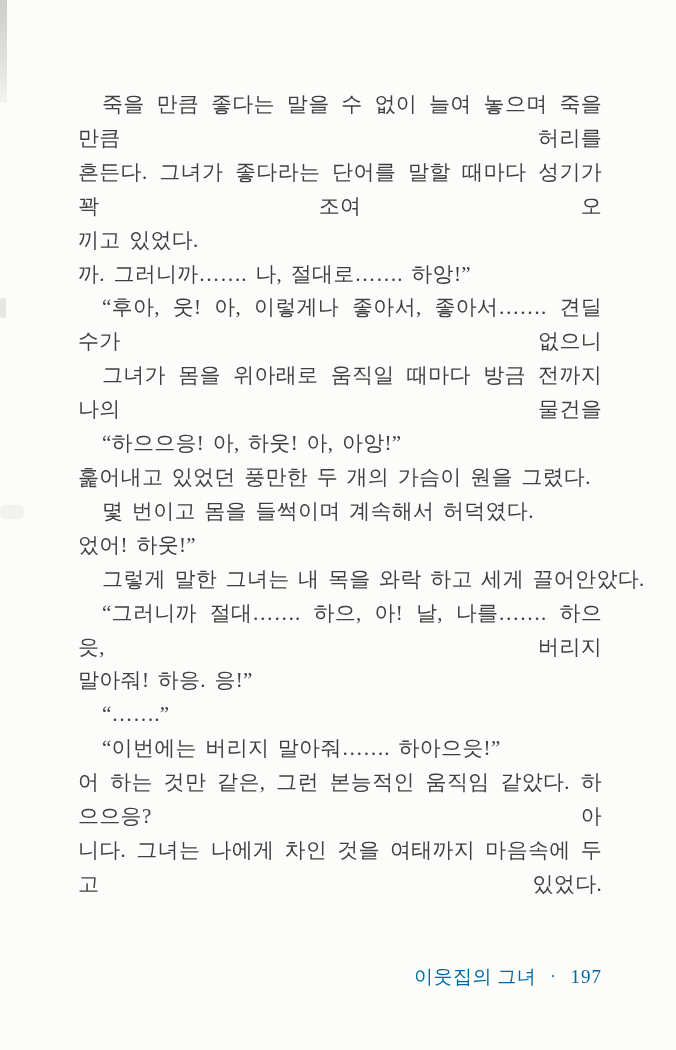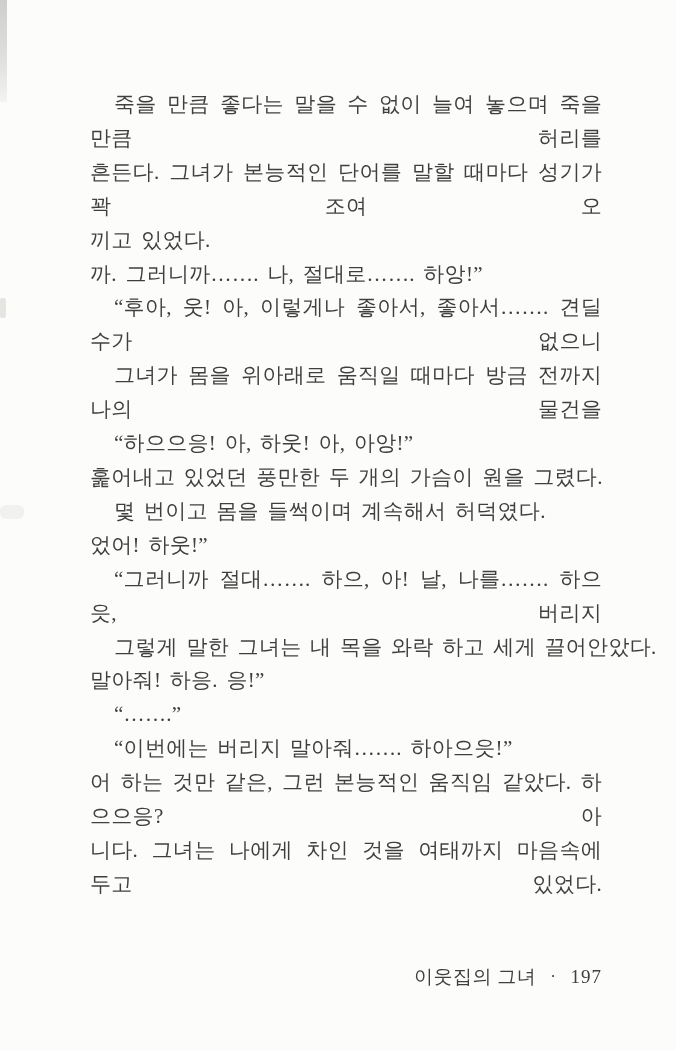--- a/index.html
+++ b/index.html
@@ -51,35 +51,34 @@
     width: 524px;
     color: #3f3f3f;
     font-size: 21px;
     line-height: 33.9px;
     letter-spacing: 0.3px;
     word-spacing: 3px;
   }
   .line {
     white-space: nowrap;
     text-align: left;
-    margin-left: 12px;
   }
   .line.justify {
     white-space: normal;
     text-align: justify;
     text-align-last: justify;
   }
   .line.indent {
     text-indent: 24px;
   }
   .footer {
     position: absolute;
     right: 74px;
     top: 964px;
-    color: #404040;
+    color: #0369a1;
     font-size: 19px;
     letter-spacing: 0.5px;
   }
   .footer .sep {
     display: inline-block;
     margin: 0 14px;
     font-size: 17px;
     vertical-align: 1px;
   }
   .footer .pagenum {
@@ -90,31 +89,31 @@
 <body>
 
 <div class="page">
 
   <div class="edge-strip-top"></div>
   <div class="edge-smudge-mid"></div>
   <div class="edge-smudge-low"></div>
 
   <div class="text-block" id="body-text">
       <div class="line indent justify">죽을 만큼 좋다는 말을 수 없이 늘여 놓으며 죽을 만큼 허리를</div>
-      <div class="line justify">흔든다. 그녀가 본능적인 단어를 말할 때마다 성기가 꽉 조여 오</div>
+      <div class="line justify">흔든다. 그녀가 좋다라는 단어를 말할 때마다 성기가 꽉 조여 오</div>
       <div class="line">끼고 있었다.</div>
       <div class="line">까. 그러니까……. 나, 절대로……. 하앙!”</div>
       <div class="line indent justify">“후아, 웃! 아, 이렇게나 좋아서, 좋아서……. 견딜 수가 없으니</div>
       <div class="line indent justify">그녀가 몸을 위아래로 움직일 때마다 방금 전까지 나의 물건을</div>
       <div class="line indent">“하으으응! 아, 하웃! 아, 아앙!”</div>
       <div class="line">훑어내고 있었던 풍만한 두 개의 가슴이 원을 그렸다.</div>
       <div class="line indent">몇 번이고 몸을 들썩이며 계속해서 허덕였다.</div>
       <div class="line">었어! 하웃!”</div>
+      <div class="line indent">그렇게 말한 그녀는 내 목을 와락 하고 세게 끌어안았다.</div>
       <div class="line indent justify">“그러니까 절대……. 하으, 아! 날, 나를……. 하으읏, 버리지</div>
-      <div class="line indent">그렇게 말한 그녀는 내 목을 와락 하고 세게 끌어안았다.</div>
       <div class="line">말아줘! 하응. 응!”</div>
       <div class="line indent">“…….”</div>
       <div class="line indent">“이번에는 버리지 말아줘……. 하아으읏!”</div>
       <div class="line justify">어 하는 것만 같은, 그런 본능적인 움직임 같았다. 하으으응? 아</div>
       <div class="line justify">니다. 그녀는 나에게 차인 것을 여태까지 마음속에 두고 있었다.</div>
     </div>
 
   <div class="footer">
     <span>이웃집의 그녀</span><span class="sep">·</span><span class="pagenum">197</span>
   </div>

